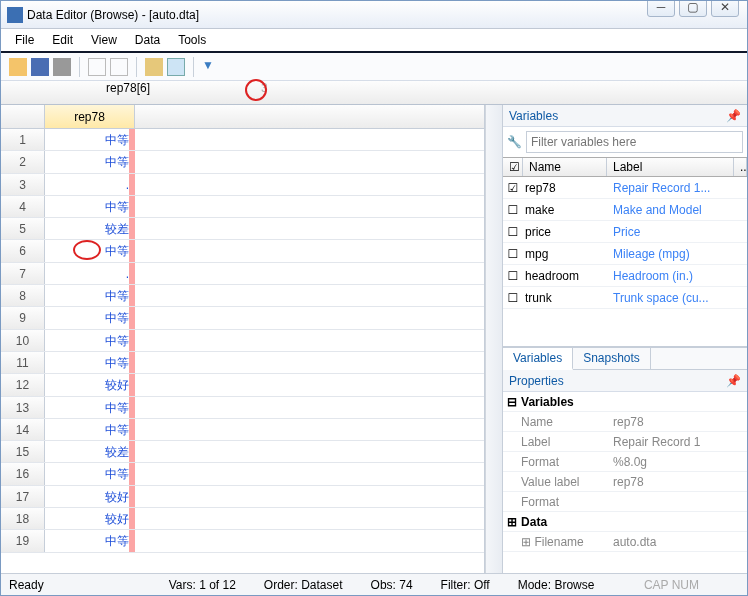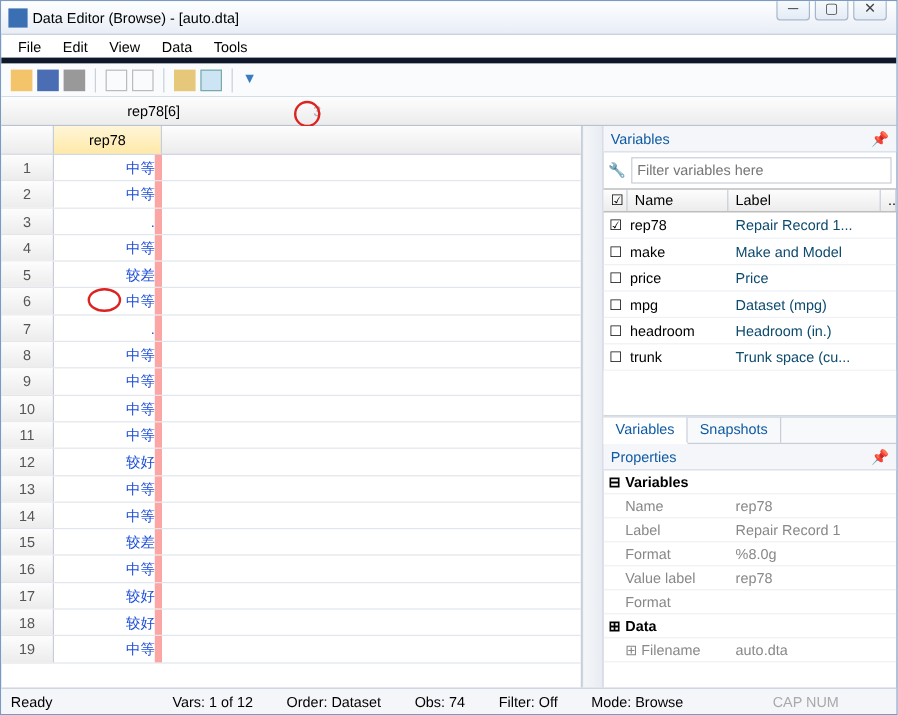--- a/index.html
+++ b/index.html
@@ -2,25 +2,25 @@
 <html><head>
 <meta charset="utf-8">
 <style>
 *{box-sizing:border-box;margin:0;padding:0;font-family:"Segoe UI",Tahoma,sans-serif;font-size:12px}
 body{background:#fff;width:748px;height:596px;overflow:hidden;border:1px solid #7a9ac2;position:relative}
 .titlebar{height:28px;background:linear-gradient(#fefefe,#e8eef7);border-bottom:1px solid #c0c8d4;display:flex;align-items:center;padding:12px 6px}
 .titlebar .icon{width:16px;height:16px;background:#3b6fb3;display:inline-block;margin-right:4px}
 .titlebar .ttl{flex:1;color:#000}
 .winbtns{display:flex;gap:4px;position:absolute;top:-2px;right:8px}
 .winbtn{width:28px;height:18px;border:1px solid #a6b6cb;border-radius:0 0 3px 3px;background:linear-gradient(#f7fafd,#e4ecf6);text-align:center;line-height:14px;font-family:serif;color:#444}
-.menubar{height:24px;display:flex;align-items:center;gap:18px;padding:0 14px;color:#000;border-bottom:5px solid #0f172a}
+.menubar{height:24px;display:flex;align-items:center;gap:18px;padding:0 14px;color:#000;border-bottom:2px solid #0f172a}
 .toolbar{height:28px;display:flex;align-items:center;gap:4px;padding:0 8px;border-bottom:1px solid #d6dde8;background:#fafbfd}
 .tbtn{width:18px;height:18px;display:inline-block}
 .sep{width:1px;height:20px;background:#c8d0da;margin:0 4px}
-.addrbar{height:24px;display:flex;align-items:center;border-bottom:1px solid #b8c2d0;background:linear-gradient(#fdfdfd,#ececec);padding:0}
+.addrbar{height:24px;display:flex;align-items:flex-start;border-bottom:1px solid #b8c2d0;background:linear-gradient(#fdfdfd,#ececec);padding:0}
 .addrlab{width:254px;text-align:center;color:#000}
 .addrval{flex:1;padding-left:6px;color:#b0b0b0;position:relative}
 .circ{position:absolute;border:2px solid #d22;border-radius:50%}
 .main{display:flex;height:calc(100% - 28px - 24px - 28px - 24px - 22px)}
 .grid{flex:1;overflow:hidden;position:relative;border-right:1px solid #c6ced9}
 .ghead{height:24px;display:flex;border-bottom:1px solid #c6ced9;background:linear-gradient(#fdfdfd,#ececec)}
 .gcorner{width:44px;border-right:1px solid #c6ced9}
 .gcol{width:90px;border-right:1px solid #c6ced9;text-align:center;line-height:24px;background:linear-gradient(#fff6d8,#ffe9a8);color:#000}
 .grow{height:22.3px;display:flex;border-bottom:1px solid #e2e6ec}
 .growh{width:44px;border-right:1px solid #c6ced9;text-align:center;line-height:22px;background:linear-gradient(#fdfdfd,#ececec);color:#555}
@@ -30,21 +30,21 @@
 .right{width:245px;display:flex;flex-direction:column;border-left:1px solid #c6ced9}
 .panelhd{height:22px;background:#f4f6f9;padding:0 6px;display:flex;align-items:center;color:#0f5aa5;border-bottom:1px solid #d6dde8}
 .panelhd .pin{margin-left:auto;color:#555}
 .filterrow{padding:4px;display:flex;gap:4px;align-items:center}
 .filterinp{flex:1;height:22px;border:1px solid #c6ced9;padding:0 4px;background:#fff;color:#888}
 .varhd{display:flex;border:1px solid #adadad;border-left:none;border-right:none;background:linear-gradient(#fdfdfd,#ececec);height:20px}
 .varhd>div{padding:0 6px;line-height:18px;border-right:1px solid #c6ced9}
 .vrow{display:flex;height:22px;align-items:center;border-bottom:1px solid #eef1f5}
 .vrow .cb{width:20px;text-align:center}
 .vrow .nm{width:86px;padding-left:2px}
-.vrow .lb{flex:1;overflow:hidden;white-space:nowrap;padding-left:4px;color:#0c4a6e}
+.vrow .lb{flex:1;overflow:hidden;white-space:nowrap;padding-left:4px;color:#3b82f6}
 .tabs{display:flex;border-top:1px solid #c6ced9;border-bottom:1px solid #c6ced9;background:#f8f9fb}
 .tab{padding:3px 10px;color:#0f5aa5;border-right:1px solid #c6ced9}
 .tab.act{background:#fff;border-bottom:2px solid #fff;margin-bottom:-1px}
 .prow{display:flex;height:20px;align-items:center;border-bottom:1px solid #eef1f5;color:#888}
 .prow .pl{width:110px;padding-left:18px}
 .prow .pv{flex:1}
 .pgroup{display:flex;height:20px;align-items:center;padding-left:4px;font-weight:bold;color:#000;border-bottom:1px solid #eef1f5}
 .statusbar{position:absolute;bottom:0;left:0;right:0;height:22px;background:#f4f6f9;border-top:1px solid #c6ced9;display:flex;align-items:center;padding:0 8px;color:#000}
 .statusbar span{margin-right:28px}
 .cap{position:absolute;right:20px;color:#aaa}
@@ -226,21 +226,21 @@
           <div class="lb">Make and Model</div>
         </div>
         <div class="vrow">
           <div class="cb">☐</div>
           <div class="nm">price</div>
           <div class="lb">Price</div>
         </div>
         <div class="vrow">
           <div class="cb">☐</div>
           <div class="nm">mpg</div>
-          <div class="lb">Dataset (mpg)</div>
+          <div class="lb">Mileage (mpg)</div>
         </div>
         <div class="vrow">
           <div class="cb">☐</div>
           <div class="nm">headroom</div>
           <div class="lb">Headroom (in.)</div>
         </div>
         <div class="vrow">
           <div class="cb">☐</div>
           <div class="nm">trunk</div>
           <div class="lb">Trunk space (cu...</div>
@@ -283,19 +283,19 @@
         <div class="prow">
           <div class="pl">⊞ Filename</div>
           <div class="pv">auto.dta</div>
         </div>
       </div>
   </div>
 </div>
 
 <div class="statusbar">
   <span>Ready</span>
-  <span style="margin-left:72px">Vars: 1 of 12</span>
+  <span style="margin-left:97px">Vars: 1 of 12</span>
   <span>Order: Dataset</span>
   <span>Obs: 74</span>
   <span>Filter: Off</span>
   <span>Mode: Browse</span>
   <span class="cap">CAP   NUM</span>
 </div>
 
 </body></html>

